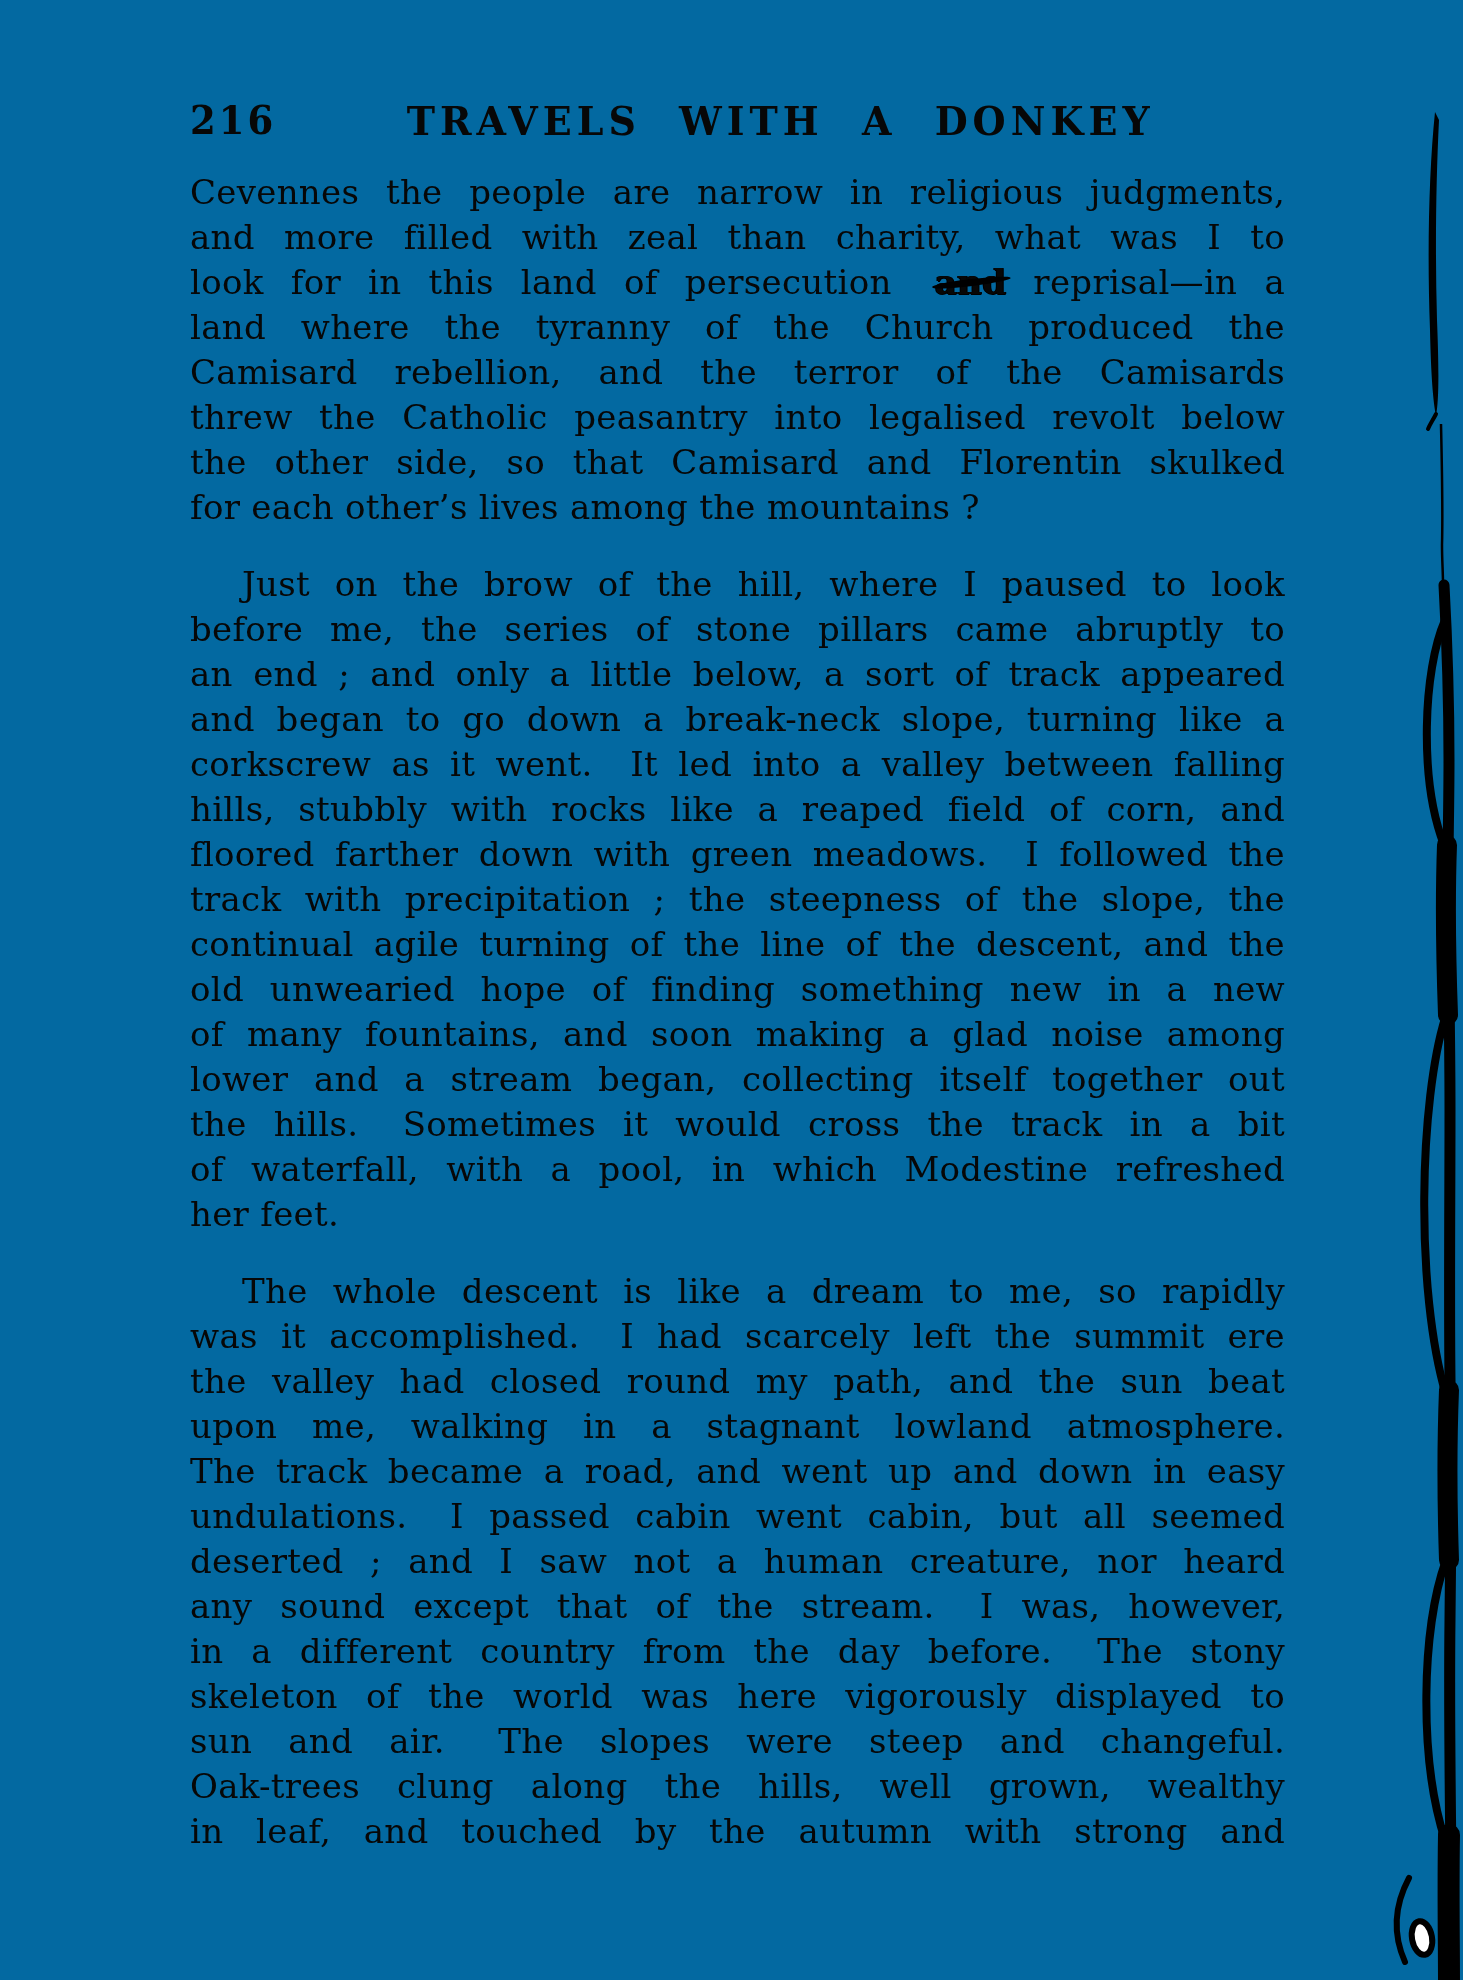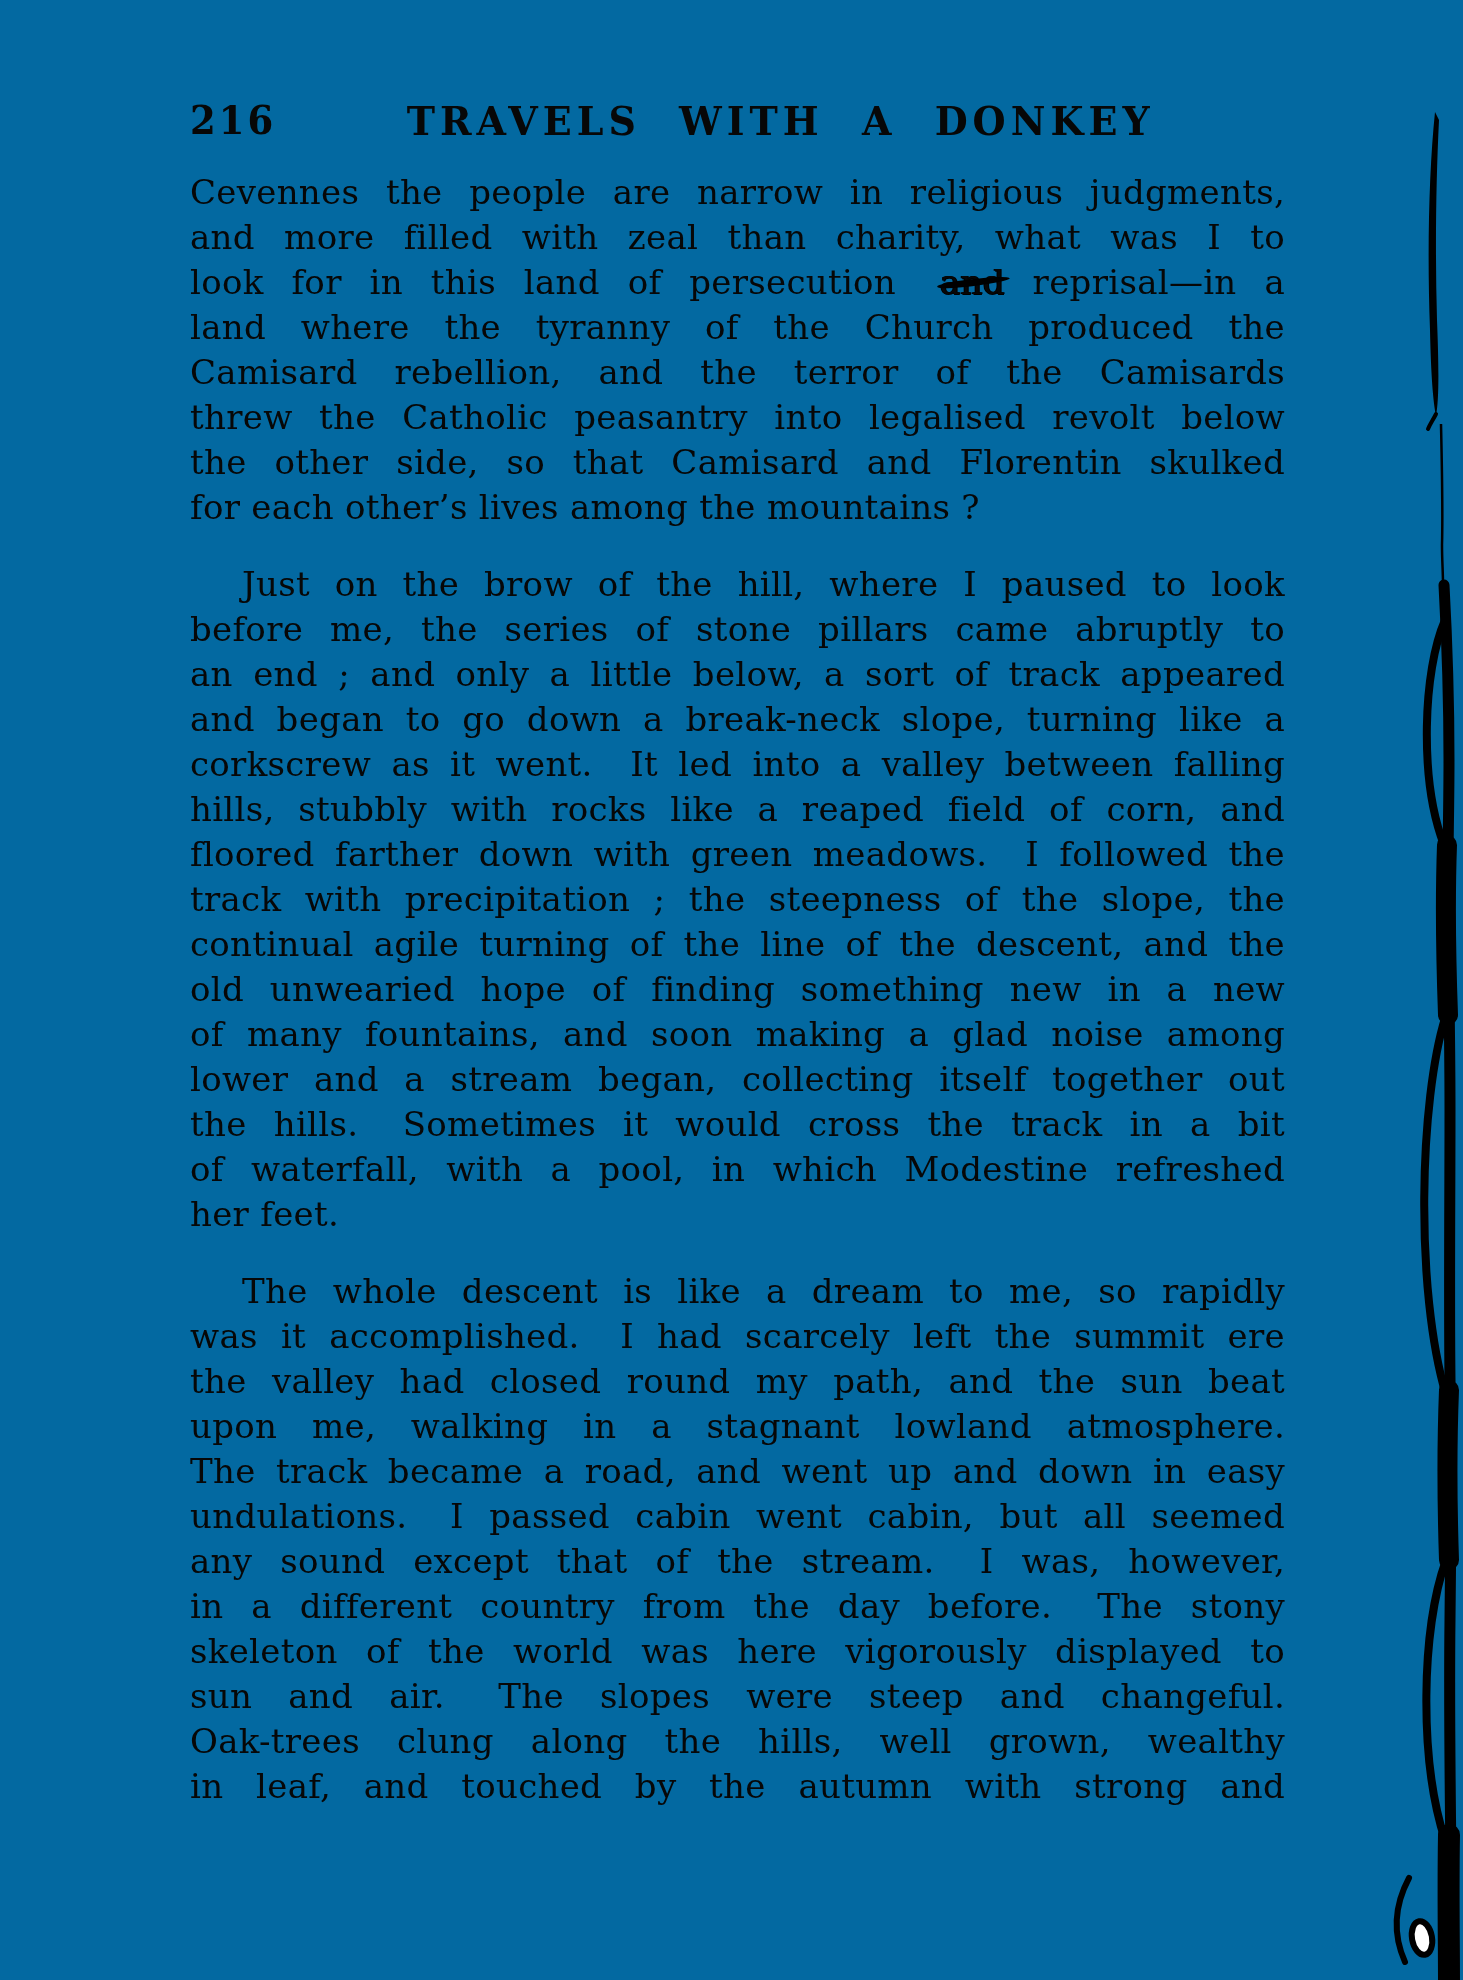--- a/index.html
+++ b/index.html
@@ -38,21 +38,21 @@
     height: 45px; line-height: 45px;
     font-size: 34px; letter-spacing: 0.3px;
     text-align: justify; text-align-last: justify;
     overflow: hidden; white-space: normal;
   }
   .line.j::after { content: ""; display: inline-block; width: 100%; height: 0; }
   .line.l { text-align: left; text-align-last: left; }
   .indent { text-indent: 52px; margin-top: 32px; }
 
   
-  .smudge { position: relative; font-weight: normal;
+  .smudge { position: relative; font-weight: bold;
     text-shadow: 1px 0 0 #000, -1px 0 0 #000, 0.5px 1px 0 #000; margin-left: 16px; }
   .smudge::after {
     content: ""; position: absolute; left: -3px; right: -5px; top: 42%;
     height: 7px; background: #000; transform: rotate(-7deg);
     border-radius: 45% 55% 50% 50%;
   }
 
   
   .artifact {
     position: absolute; top: 0; right: 0; width: 88px; height: 1980px;
@@ -100,20 +100,21 @@
       <div class="line l">her feet.</div>
     </div>
 
     <div class="para">
       <div class="line j indent">The whole descent is like a dream to me, so rapidly</div>
       <div class="line j">was it accomplished.  I had scarcely left the summit ere</div>
       <div class="line j">the valley had closed round my path, and the sun beat</div>
       <div class="line j">upon me, walking in a stagnant lowland atmosphere.</div>
       <div class="line j">The track became a road, and went up and down in easy</div>
       <div class="line j">undulations.  I passed cabin went cabin, but all seemed</div>
+      <div class="line j">deserted ; and I saw not a human creature, nor heard</div>
       <div class="line j">any sound except that of the stream.  I was, however,</div>
       <div class="line j">in a different country from the day before.  The stony</div>
       <div class="line j">skeleton of the world was here vigorously displayed to</div>
       <div class="line j">sun and air.  The slopes were steep and changeful.</div>
       <div class="line j">Oak-trees clung along the hills, well grown, wealthy</div>
       <div class="line j">in leaf, and touched by the autumn with strong and</div>
     </div>
   </main>
 
   <svg class="artifact" viewBox="0 0 88 1980" xmlns="http://www.w3.org/2000/svg" aria-hidden="true">

